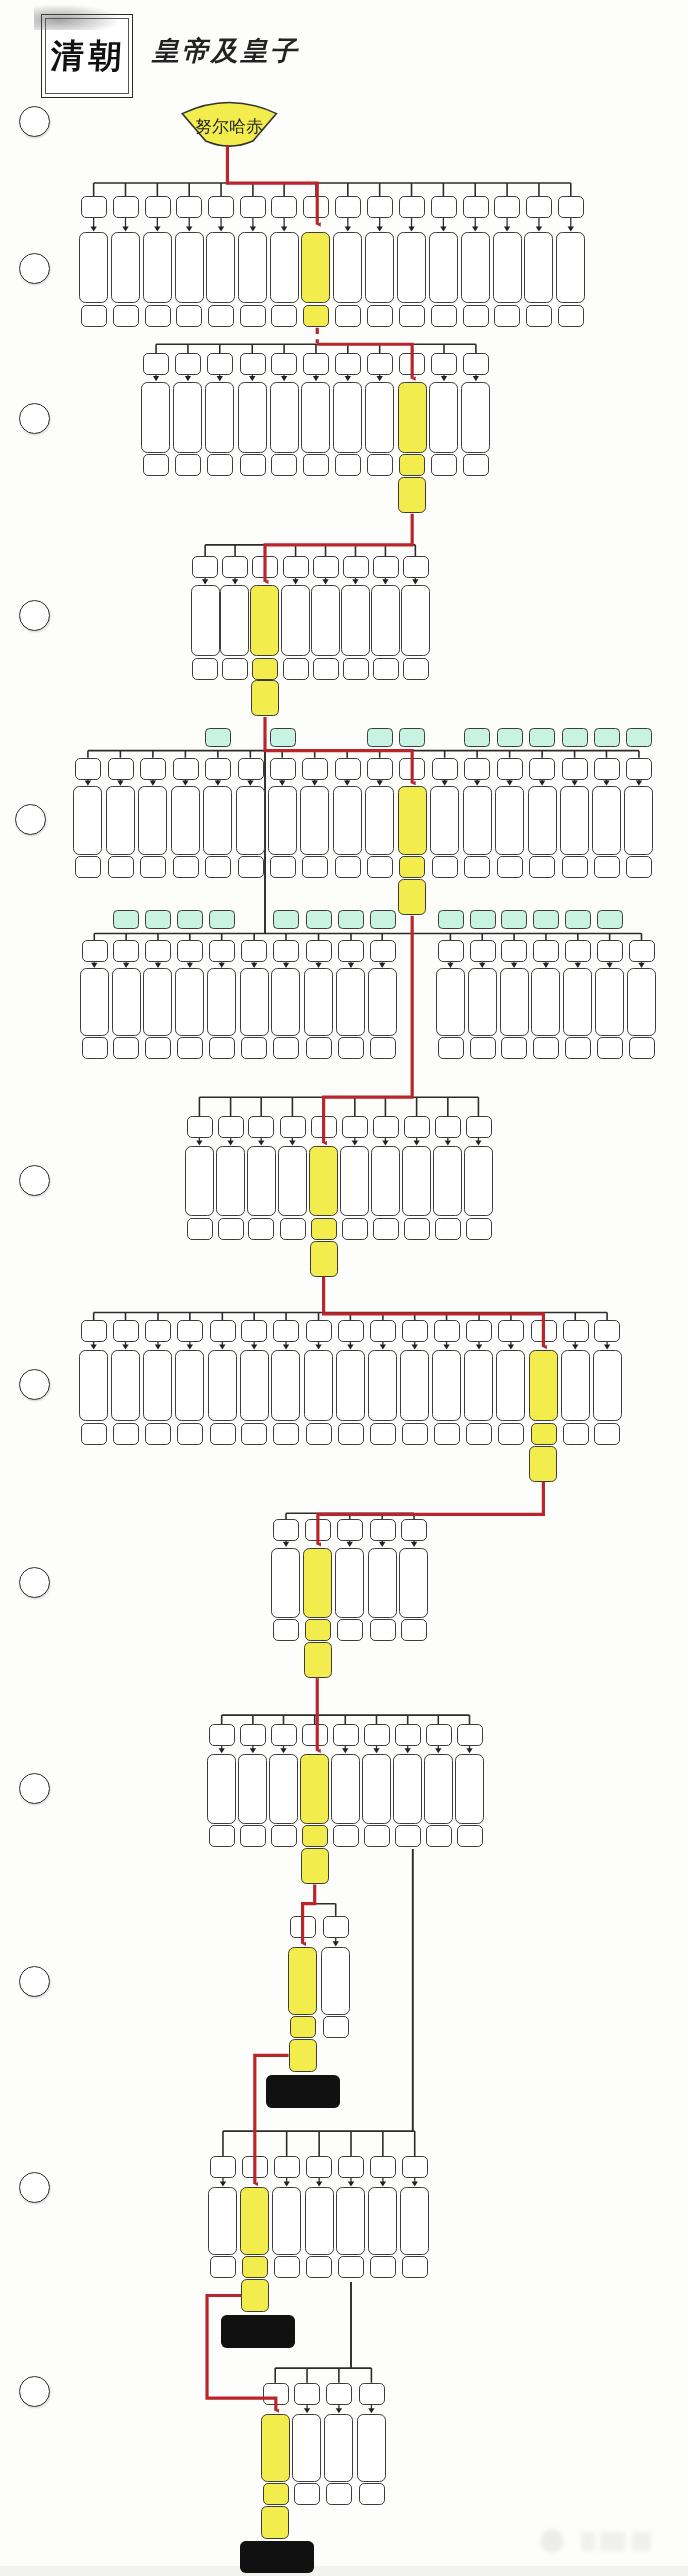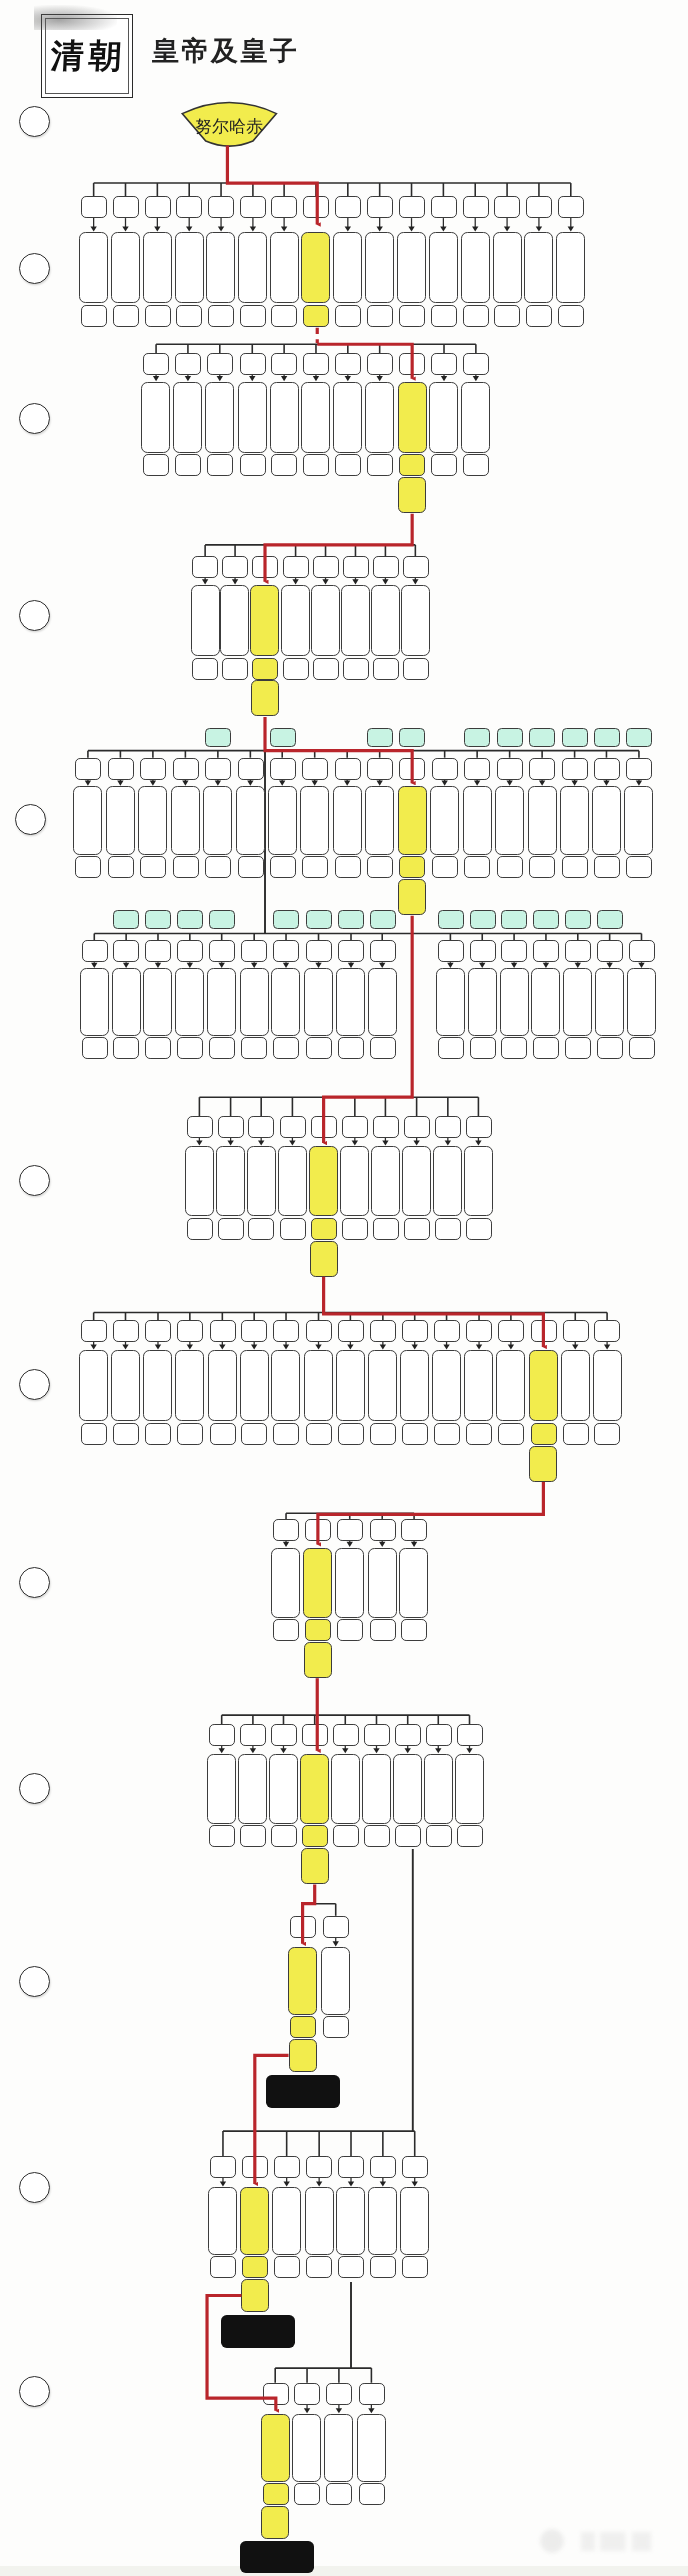--- a/index.html
+++ b/index.html
@@ -27,21 +27,21 @@
   #dynastyBox{position:absolute;left:41px;top:14px;width:90px;height:82px;z-index:2;
               border:1.3px solid #2a2a2a;background:#fff;}
   #dynastyBox .inner{position:absolute;inset:3.2px;border:0.6px solid #555;display:flex;
               align-items:center;justify-content:center;}
   #dynastyBox .txt{font-family:"DejaVu Serif",serif;font-weight:bold;font-size:33px;
               letter-spacing:5.1px;color:#111;transform:skewX(-3deg);padding-left:3.8px;}
   #dynastyBox .ink{position:absolute;left:-7.6px;top:-10.2px;width:83px;height:25.5px;z-index:3;
        background:radial-gradient(ellipse at 30% 60%,rgba(90,90,90,.55),rgba(120,120,120,.18) 55%,transparent 75%);
        filter:blur(0.6px);}
   #pageTitle{position:absolute;left:152px;top:33px;width:191px;z-index:2;font-size:27px;
-             font-weight:600;letter-spacing:2.5px;color:#222;}
+             font-weight:600;letter-spacing:2.5px;color:#222;font-style:italic;}
   #bannerText{position:absolute;left:178px;top:115px;width:102px;z-index:2;text-align:center;
               font-size:17px;font-weight:500;color:#222;}
   #watermark{position:absolute;right:25.5px;bottom:16px;width:127px;height:38px;z-index:1;opacity:.16;
        background:
          radial-gradient(circle at 16px 19px,#999 11.5px,transparent 12px),
          linear-gradient(#aaa,#aaa) 45px 9.6px/14px 19px no-repeat,
          linear-gradient(#aaa,#aaa) 64px 9.6px/25.5px 19px no-repeat,
          linear-gradient(#aaa,#aaa) 96px 9.6px/19px 19px no-repeat;
        filter:blur(1.9px);}
   #bottomStrip{position:absolute;left:0;bottom:0;width:688px;height:10.2px;background:#f2f3ee;z-index:0;}

